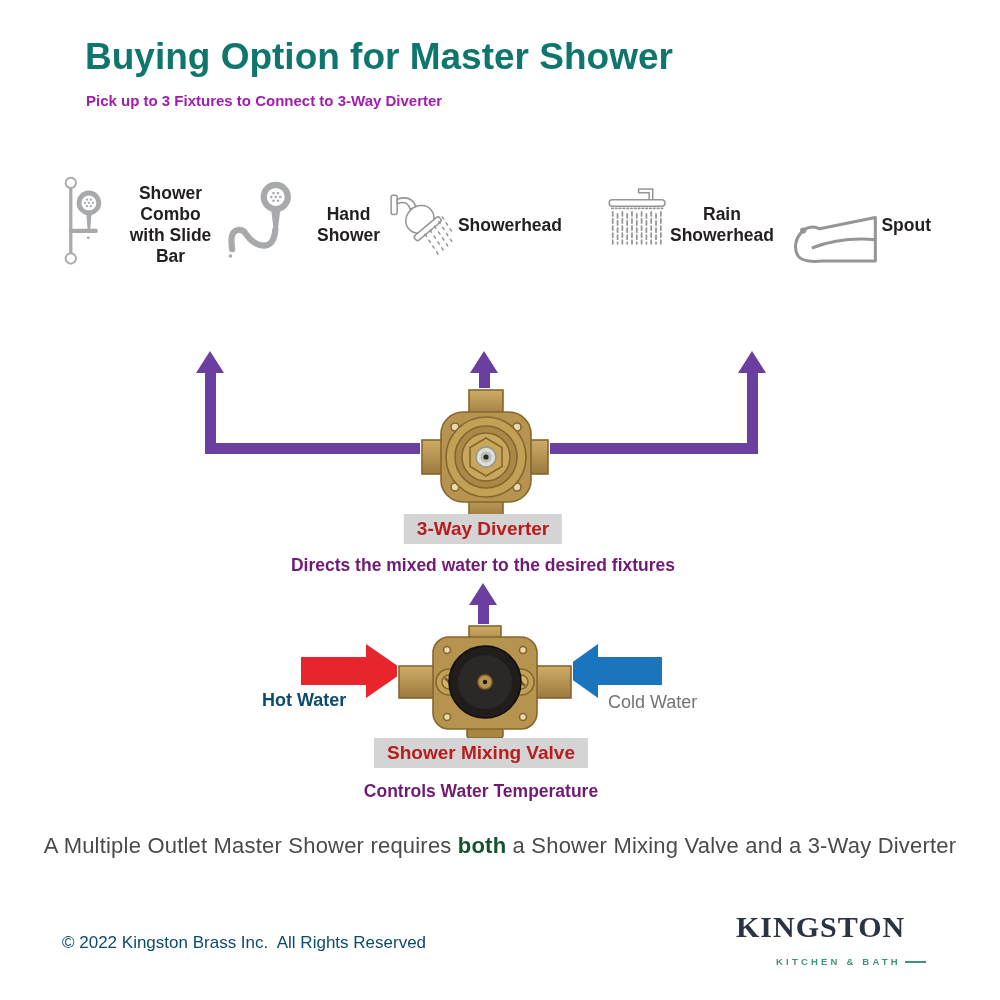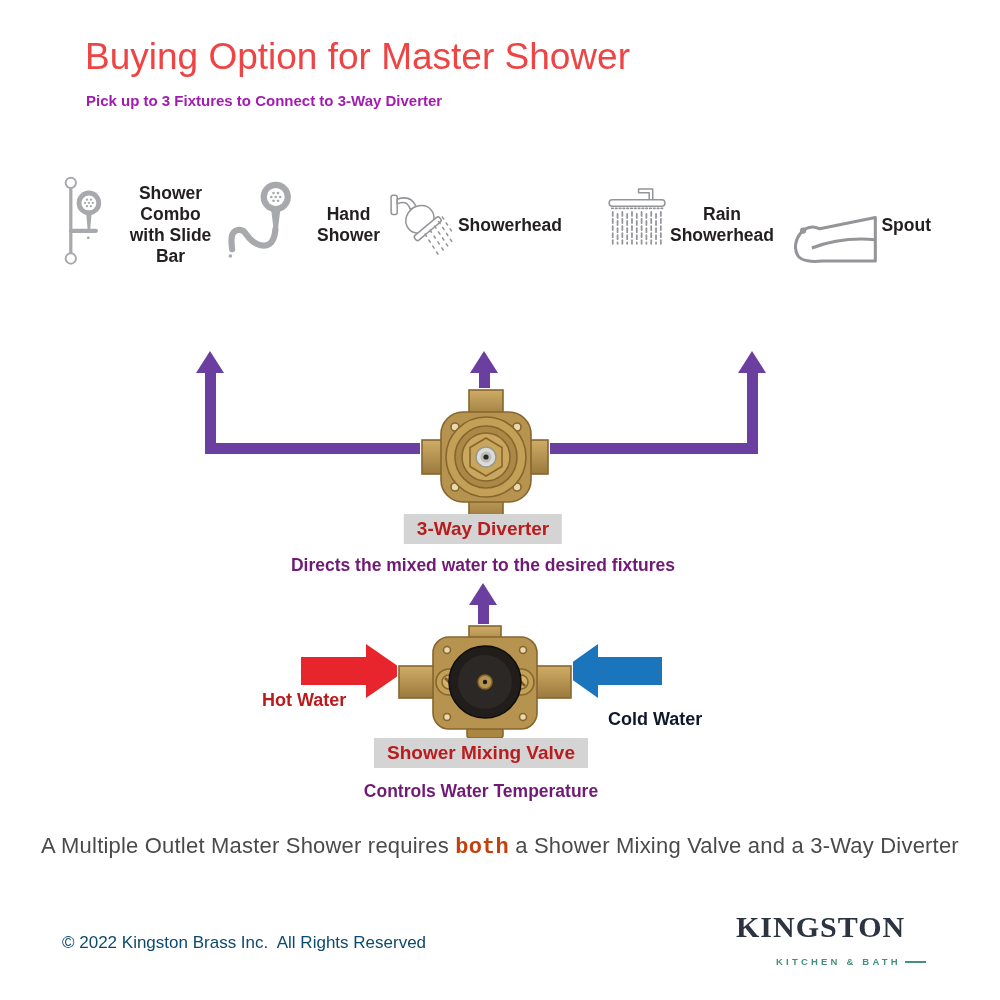--- a/index.html
+++ b/index.html
@@ -1,56 +1,56 @@
 <!DOCTYPE html>
 <html><head>
 <meta charset="utf-8">
 <style>
   html,body{margin:0;padding:0;background:#ffffff;}
   #canvas{position:relative;width:1000px;height:1000px;background:#ffffff;overflow:hidden;
           font-family:"Liberation Sans", sans-serif;color:#231f20;}
 
   
-  .title{position:absolute;left:85px;top:36px;font-size:37px;font-weight:400;letter-spacing:0;color:#ef4444;}
+  .title{position:absolute;left:85px;top:36px;font-size:37px;font-weight:700;letter-spacing:0;color:#0f766e;}
   .subtitle{position:absolute;left:86px;top:92px;font-size:15px;font-weight:700;color:#a21caf;}
 
   
   .fixture-col{position:absolute;top:146px;width:180px;display:flex;flex-direction:row;align-items:center;}
   .fixture-icon{width:150px;height:150px;}
   .fixture-label{margin-top:8px;font-size:17.5px;font-weight:700;text-align:center;line-height:1.2;
                  white-space:pre-line;color:#231f20;}
 
   
   .pbar{position:absolute;background:#6b3fa0;}
   .arrowhead-up{position:absolute;width:0;height:0;border-left:14px solid transparent;
                 border-right:14px solid transparent;border-bottom:22px solid #6b3fa0;}
 
   
   .red-body{position:absolute;left:301px;top:657px;width:65px;height:28px;background:#e8242c;}
   .red-head{position:absolute;left:366px;top:644px;width:0;height:0;border-top:27px solid transparent;
             border-bottom:27px solid transparent;border-left:39px solid #e8242c;}
   .blue-body{position:absolute;left:598px;top:657px;width:64px;height:28px;background:#1b75bc;}
   .blue-head{position:absolute;left:560px;top:644px;width:0;height:0;border-top:27px solid transparent;
              border-bottom:27px solid transparent;border-right:38px solid #1b75bc;}
-  .hot-label{position:absolute;left:262px;top:690px;font-size:18px;font-weight:700;color:#b91c1c;}
-  .cold-label{position:absolute;left:608px;top:709px;font-size:18px;font-weight:700;color:#0f172a;}
+  .hot-label{position:absolute;left:262px;top:690px;font-size:18px;font-weight:700;color:#0c4a6e;}
+  .cold-label{position:absolute;left:608px;top:692px;font-size:18px;font-weight:400;color:#737373;}
 
   
   .valve-box{position:absolute;background:#ffffff;}
 
   
   .badge{position:absolute;background:#d4d4d4;color:#b91c1c;font-size:19px;font-weight:700;
          padding:4px 13px;white-space:nowrap;transform:translateX(-50%);}
   .caption{position:absolute;color:#701a75;font-size:17.5px;font-weight:700;white-space:nowrap;
            transform:translateX(-50%);}
 
   
   .summary{position:absolute;left:0;top:833px;width:1000px;text-align:center;font-size:22px;
            font-weight:400;color:#4a4a4c;white-space:pre-wrap;letter-spacing:0.2px;}
-  .summary b{font-weight:700;color:#c2410c;font-family:Liberation Mono, monospace;}
+  .summary b{font-weight:700;color:#14532d;}
 
   
   .copyright{position:absolute;left:62px;top:933px;font-size:17px;color:#0c4a6e;white-space:pre;}
   .brand{position:absolute;left:736px;top:912px;width:190px;}
   .brand-name{font-family:"Liberation Serif", serif;font-weight:700;font-size:30px;color:#2b3440;
               letter-spacing:1px;text-align:left;line-height:1;}
   .brand-sub{display:flex;align-items:center;margin-top:14px;}
   .brand-tagline{margin-left:40px;font-size:9.5px;font-weight:700;letter-spacing:3.2px;color:#44907e;white-space:nowrap;}
   .brand-line{flex:1;height:2px;background:#44907e;margin-left:4px;}
 

